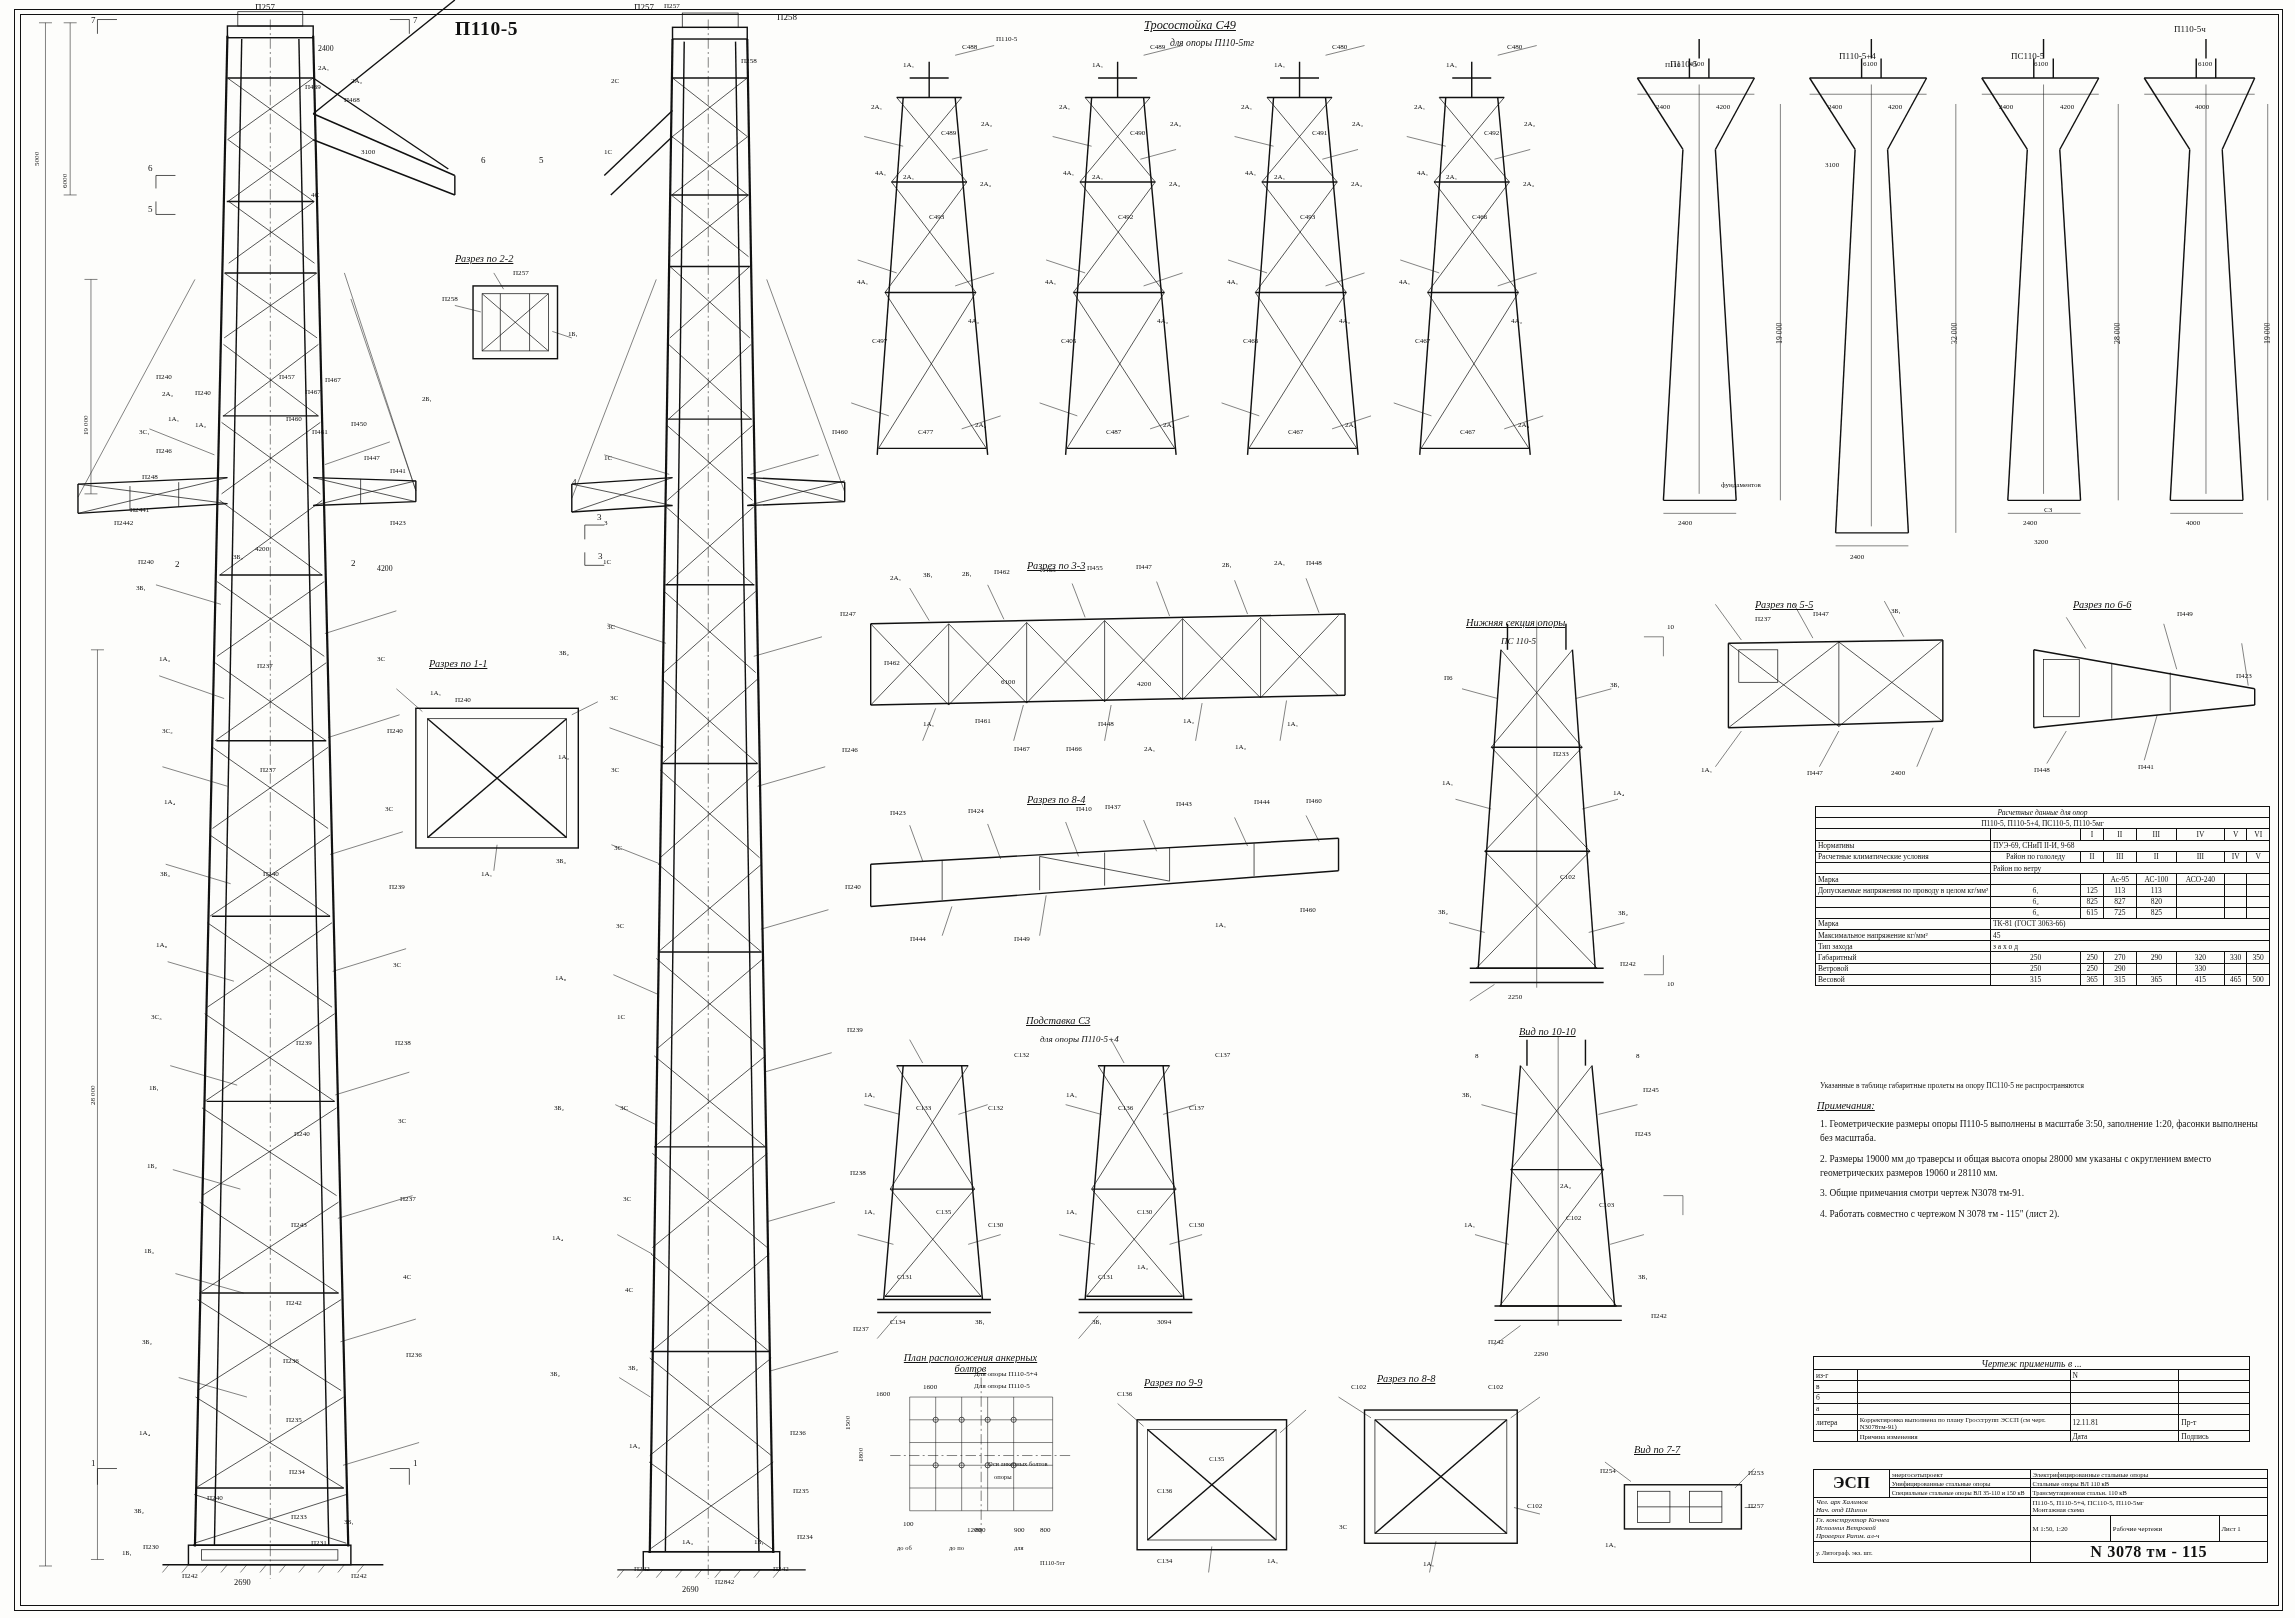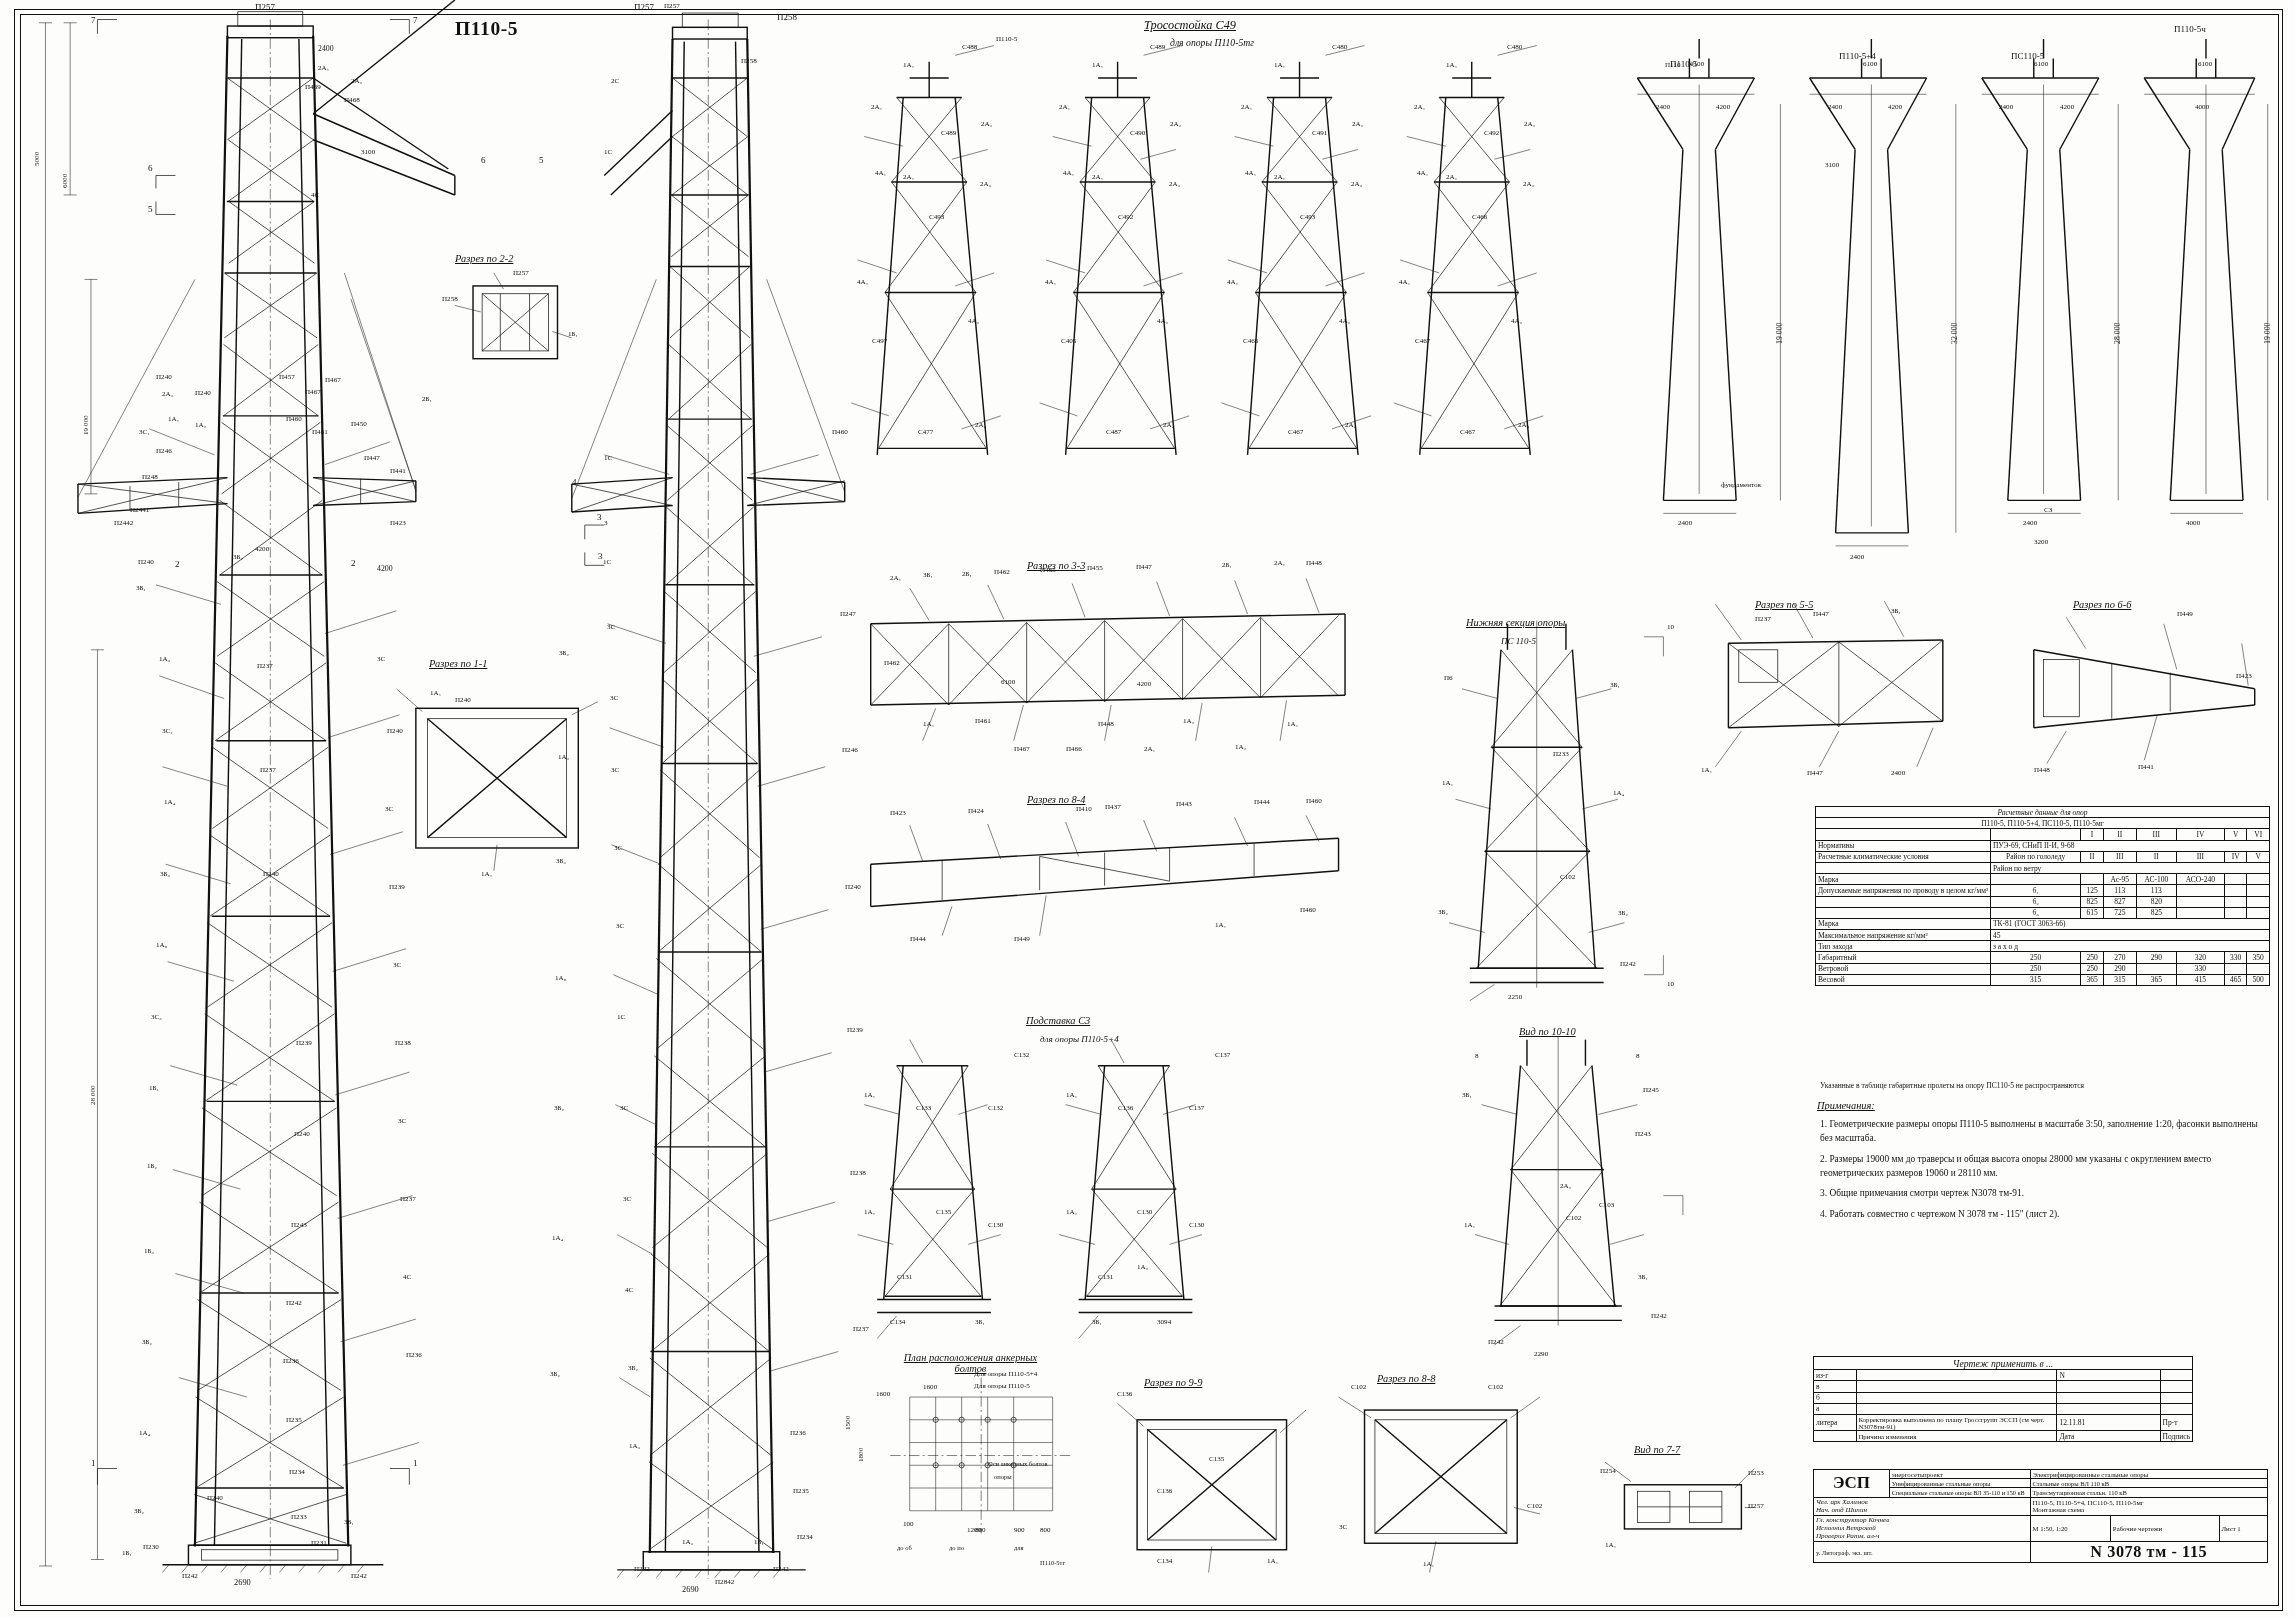--- a/index.html
+++ b/index.html
@@ -1377,21 +1377,21 @@
 
   <div class="ttl small" style="left:1817px;top:1100px">Примечания:</div>
   <div class="notes" style="left:1820px;top:1117px;width:448px">
     <div>1. Геометрические размеры опоры П110-5 выполнены в масштабе 3:50, заполнение 1:20, фасонки выполнены без масштаба.</div>
     <div style="margin-top:6.5px">2. Размеры   19000 мм      до траверсы и общая высота опоры   28000 мм указаны с округлением вместо геометрических размеров 19060 и 28110 мм.</div>
     <div style="margin-top:6.5px">3. Общие примечания смотри чертеж N3078 тм-91.</div>
     <div style="margin-top:6.5px">4. Работать совместно с чертежом N 3078 тм - 115" (лист 2).</div>
   </div>
 
   <div class="stampwrap" style="left:1813px;top:1356px">
-    <table class="stamp" style="width:380px" id="apply-table">
+    <table class="stamp" style="width:437px" id="apply-table">
         <tbody>
           <tr>
             <td colspan="4" class="hdrc" style="font-style:italic;font-size:9.7px">Чертеж применить в ...</td>
           </tr>
           <tr>
             <td style="width:39px">из-г</td>
             <td style="width:208px">&nbsp;</td>
             <td style="width:104px">N</td>
             <td>&nbsp;</td>
           </tr>

